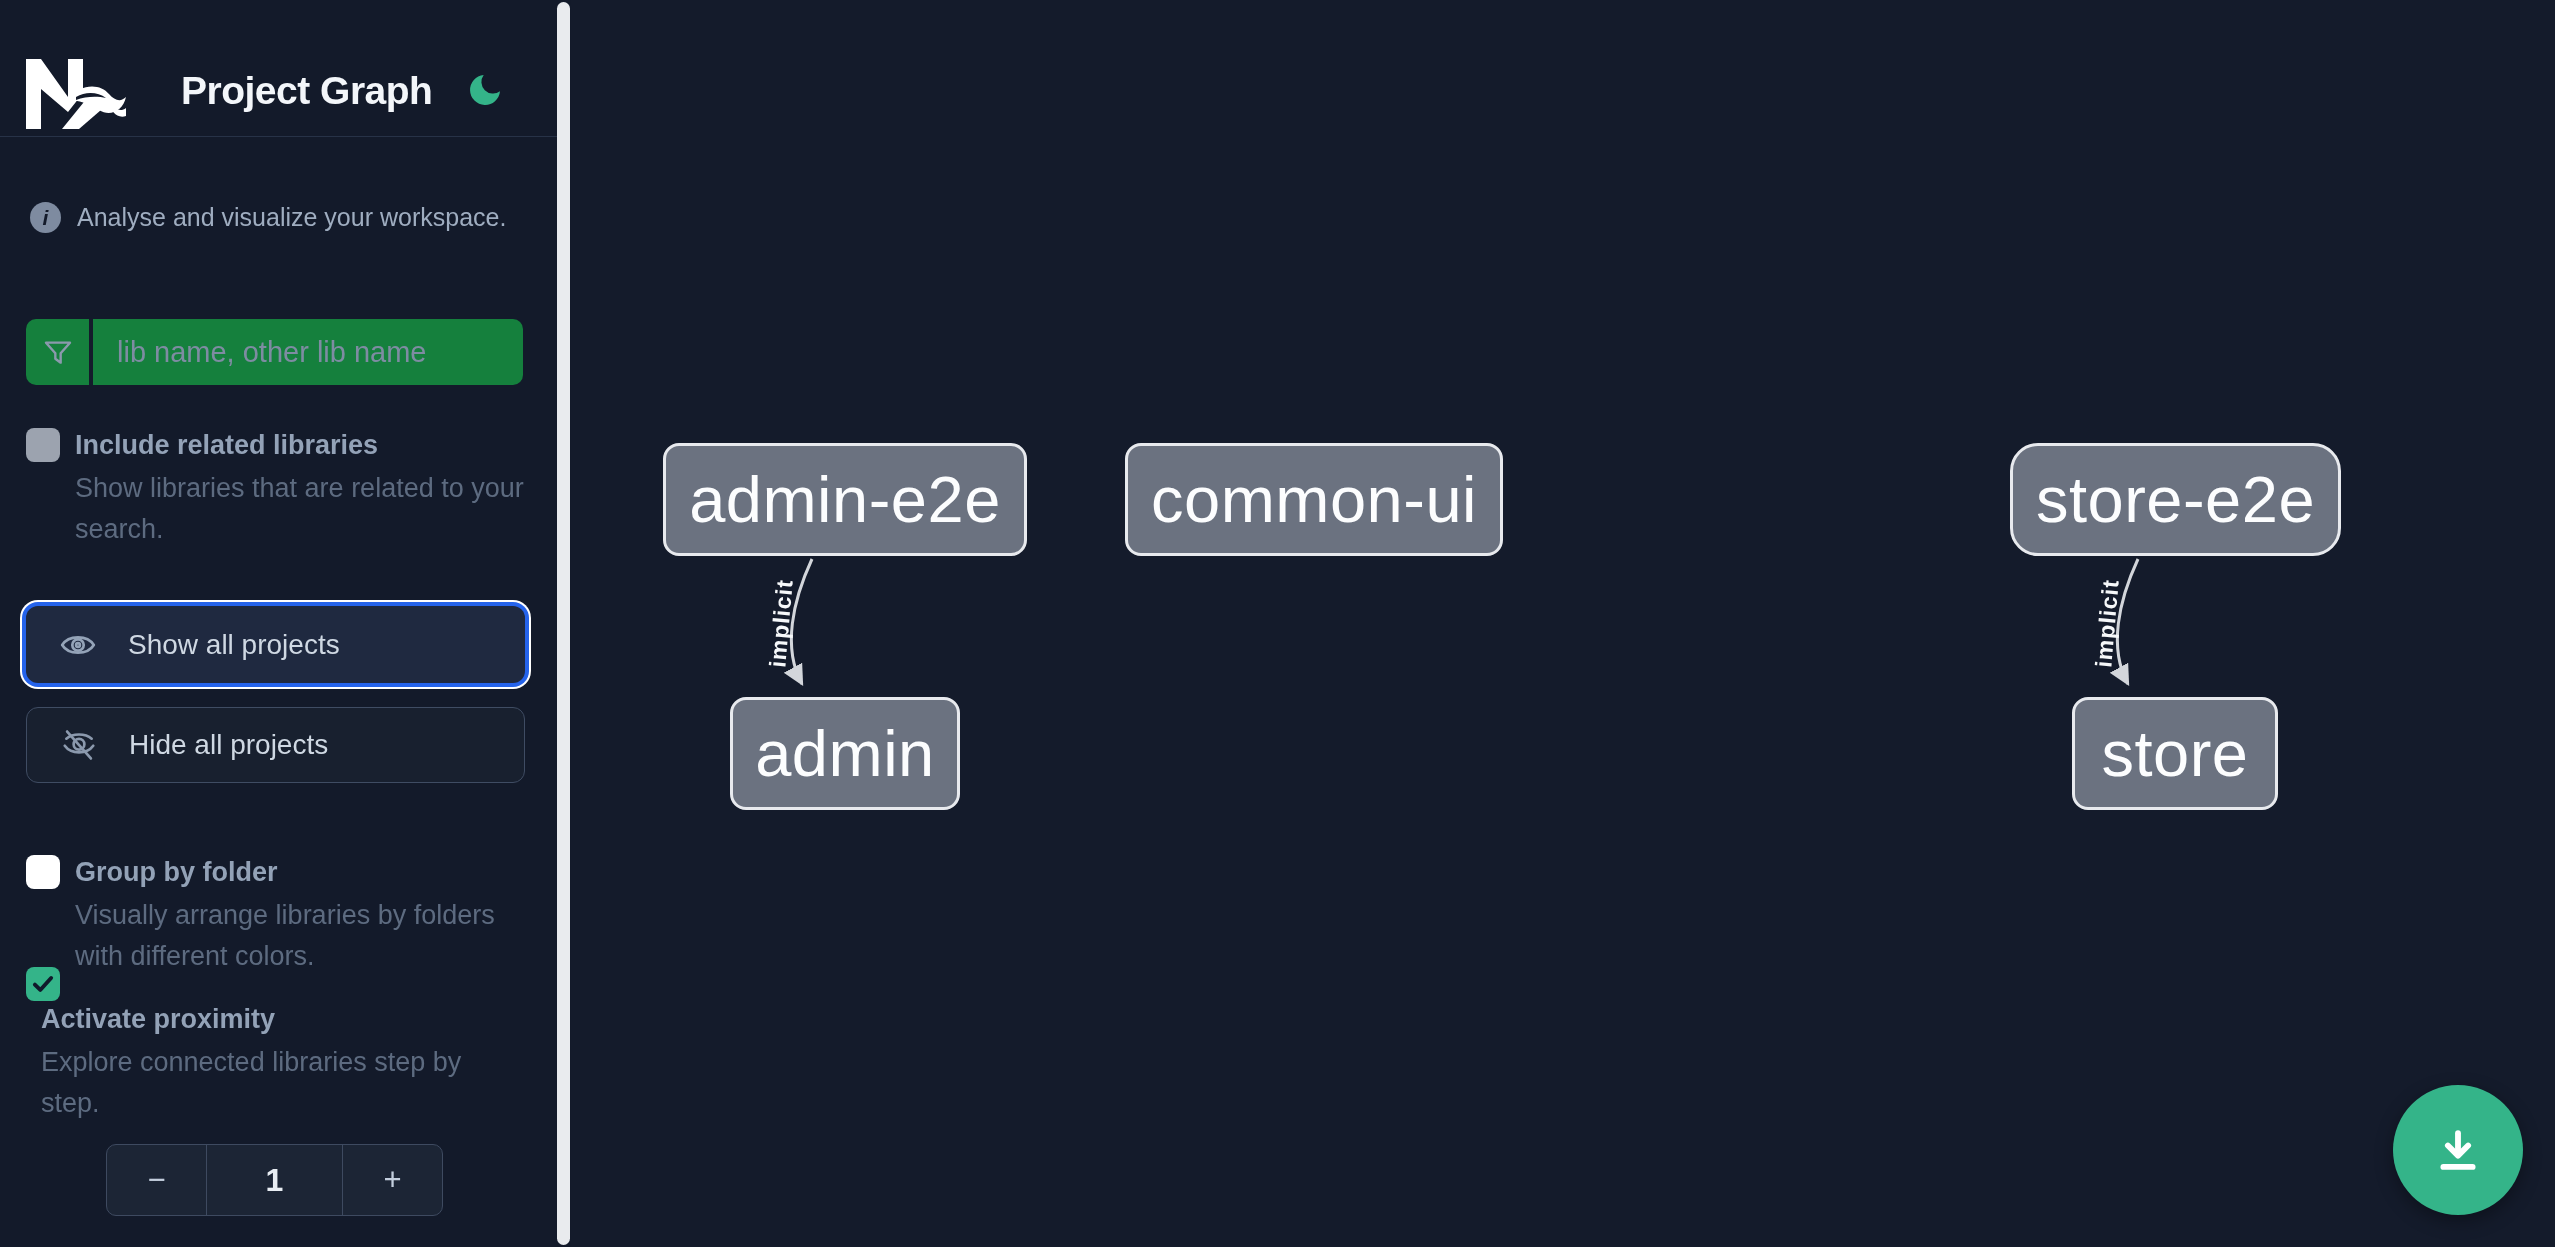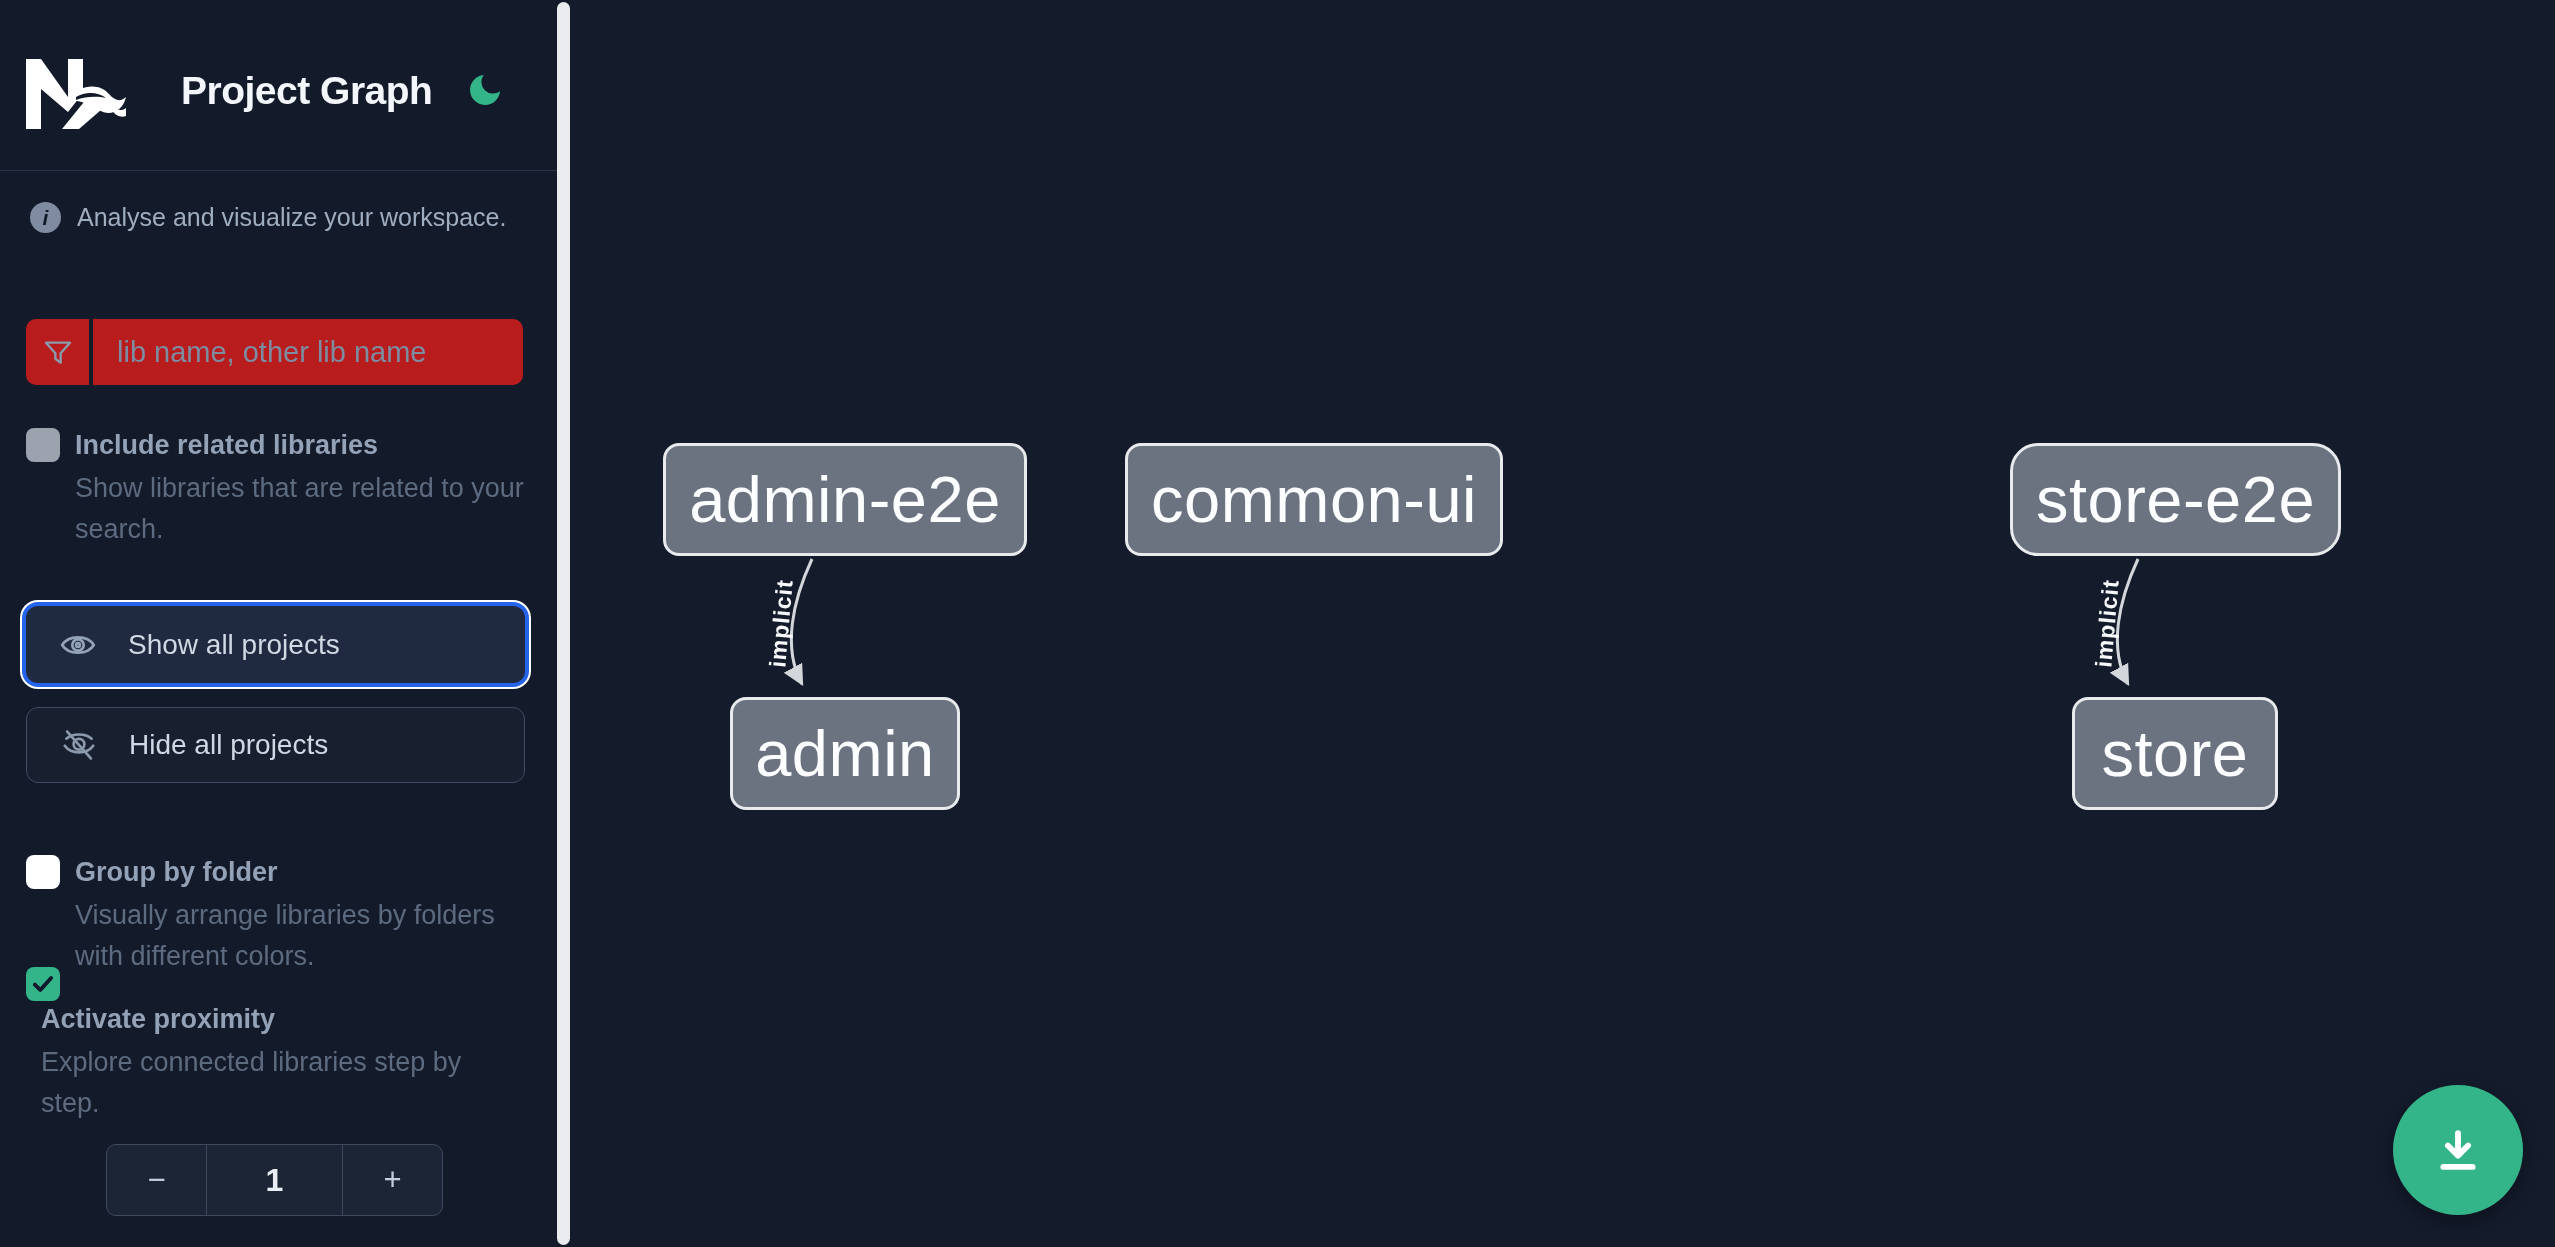--- a/index.html
+++ b/index.html
@@ -3,36 +3,36 @@
 <meta charset="utf-8">
 <style>
   * { margin:0; padding:0; box-sizing:border-box; }
   html,body { width:2555px; height:1247px; background:#10172a; overflow:hidden;
               font-family:"Liberation Sans", sans-serif; }
   .app { position:relative; width:2555px; height:1247px; background:#141b2b; }
 
   
   .sidebar { position:absolute; left:0; top:0; width:571px; height:1247px;
              background:#131a2a; }
-  .sidebar-header { position:absolute; left:0; top:0; width:557px; height:171px;
+  .sidebar-header { position:absolute; left:0; top:0; width:557px; height:137px;
                     border-bottom:1px solid #273247;text-align:center; }
   .nx-logo { position:absolute; left:26px; top:58px; width:100px; height:72px; }
   .page-title { position:absolute; left:181px; top:69px; font-size:39px; font-weight:600;
                 color:#f3f6fa; letter-spacing:-0.5px; white-space:nowrap; }
   .theme-toggle { position:absolute; left:462px; top:68px; width:46px; height:46px;
                   background:transparent; border:none; cursor:pointer; }
 
   .tagline-row { position:absolute; left:30px; top:202px; width:510px; display:flex; align-items:center; }
   .info-icon { width:31px; height:31px; border-radius:50%; background:#7e8ba0; color:#131a2a;
                font-weight:700; font-size:21px; display:flex; align-items:center; justify-content:center;
                flex:0 0 31px; font-style:italic; }
   .tagline-text { margin-left:16px; font-size:25px; color:#9fadc0; white-space:nowrap; }
 
   .filter-bar { position:absolute; left:26px; top:319px; width:497px; height:66px;
-                background:#b91c1c; border-radius:10px; display:flex; overflow:hidden; }
+                background:#15803d; border-radius:10px; display:flex; overflow:hidden; }
   .filter-icon-seg { width:67px; display:flex; align-items:center; justify-content:center;
                      border-right:4px solid #141b2b; flex:0 0 67px; }
   .filter-bar input { flex:1; background:transparent; border:none; outline:none;
                       color:#cbd5e1; font-size:29px; padding:0 24px;
                       font-family:"Liberation Sans", sans-serif; }
   .filter-bar input::placeholder { color:#7e8ca2; }
 
   .opt-row { position:absolute; left:26px; width:500px; display:flex; align-items:flex-start; }
   .opt-row .textcol { margin-left:15px; width:463px; }
   .checkbox { width:34px; height:34px; border-radius:8px; flex:0 0 34px; margin-top:1px;

